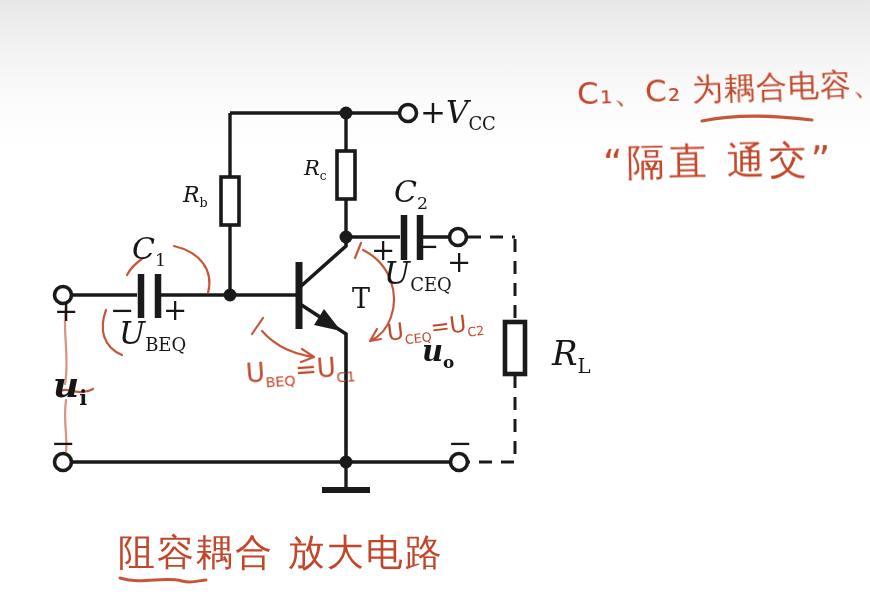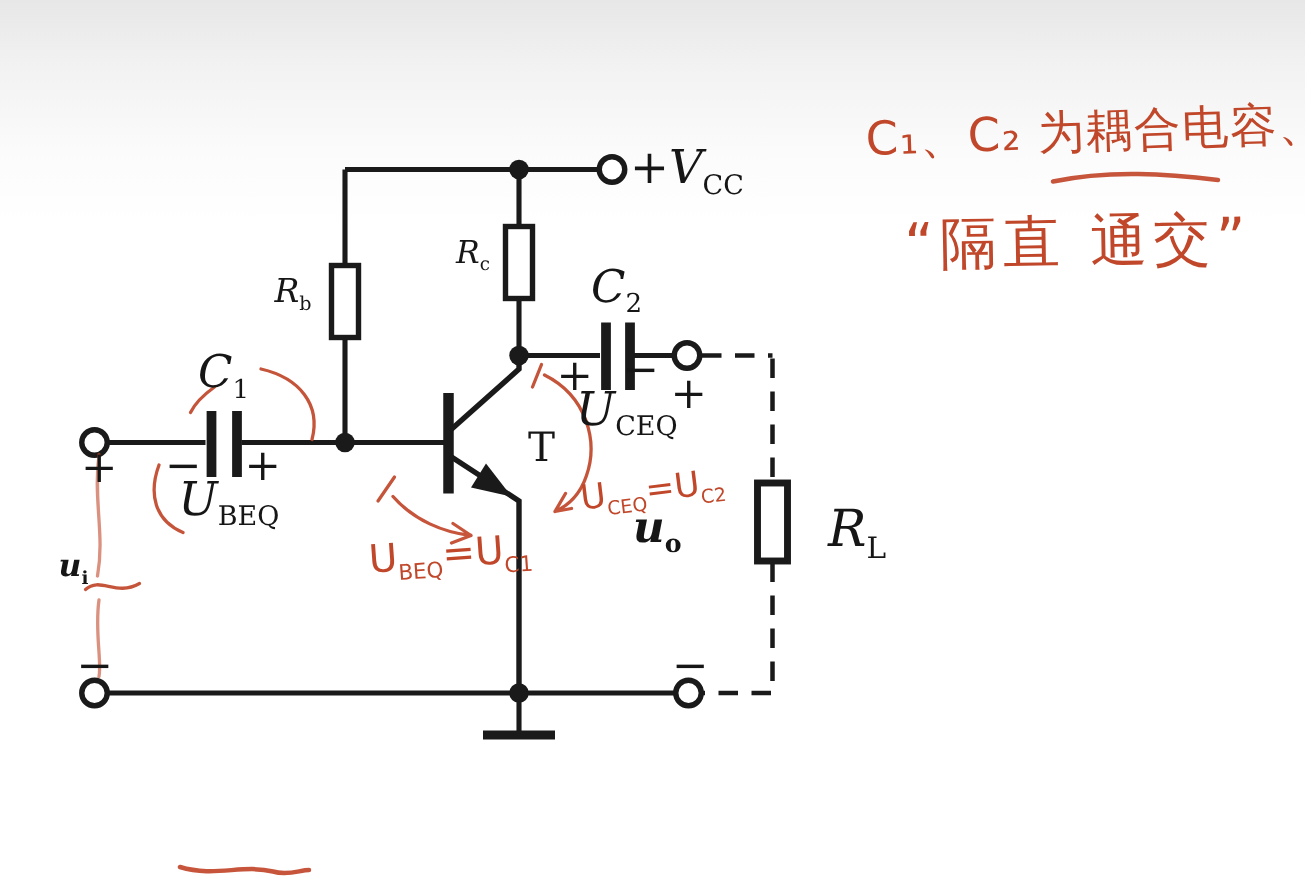--- a/index.html
+++ b/index.html
@@ -115,21 +115,21 @@
     <i>C</i><sub>2</sub>
   </div>
   <div class="lbl" style="left:352px;top:285px;font-size:27px">T</div>
 
   <div class="lbl" style="left:384px;top:258px;font-size:31px">
     <i>U</i><sub>CEQ</sub>
   </div>
   <div class="lbl" style="left:119px;top:318px;font-size:31px">
     <i>U</i><sub>BEQ</sub>
   </div>
-  <div class="lbl boldital" style="left:39px;top:366px;font-size:21px">
+  <div class="lbl boldital" style="left:53px;top:366px;font-size:36px">
     <span>u</span><sub>i</sub>
   </div>
   <div class="lbl boldital" style="left:422px;top:337px;font-size:29px">
     <span>u</span><sub>o</sub>
   </div>
 
   <div class="pol" style="left:54px;top:297px">+</div>
   <div class="pol" style="left:51px;top:429px">−</div>
   <div class="pol" style="left:110px;top:296px">−</div>
   <div class="pol" style="left:163px;top:296px">+</div>
@@ -141,14 +141,15 @@
   <div class="hw note1">C₁、C₂ 为耦合电容、</div>
   <div class="hw note2">“隔直 通交”</div>
 
   <div class="hw fbe">
     <span>U</span><sub>BEQ</sub><span>=</span><span>U</span><sub>C1</sub>
   </div>
   <div class="hw fce">
     <span>U</span><sub>CEQ</sub><span>=</span><span>U</span><sub>C2</sub>
   </div>
 
+  <div class="hw caption">阻容耦合 放大电路</div>
 
 </div>
 
 </body></html>

